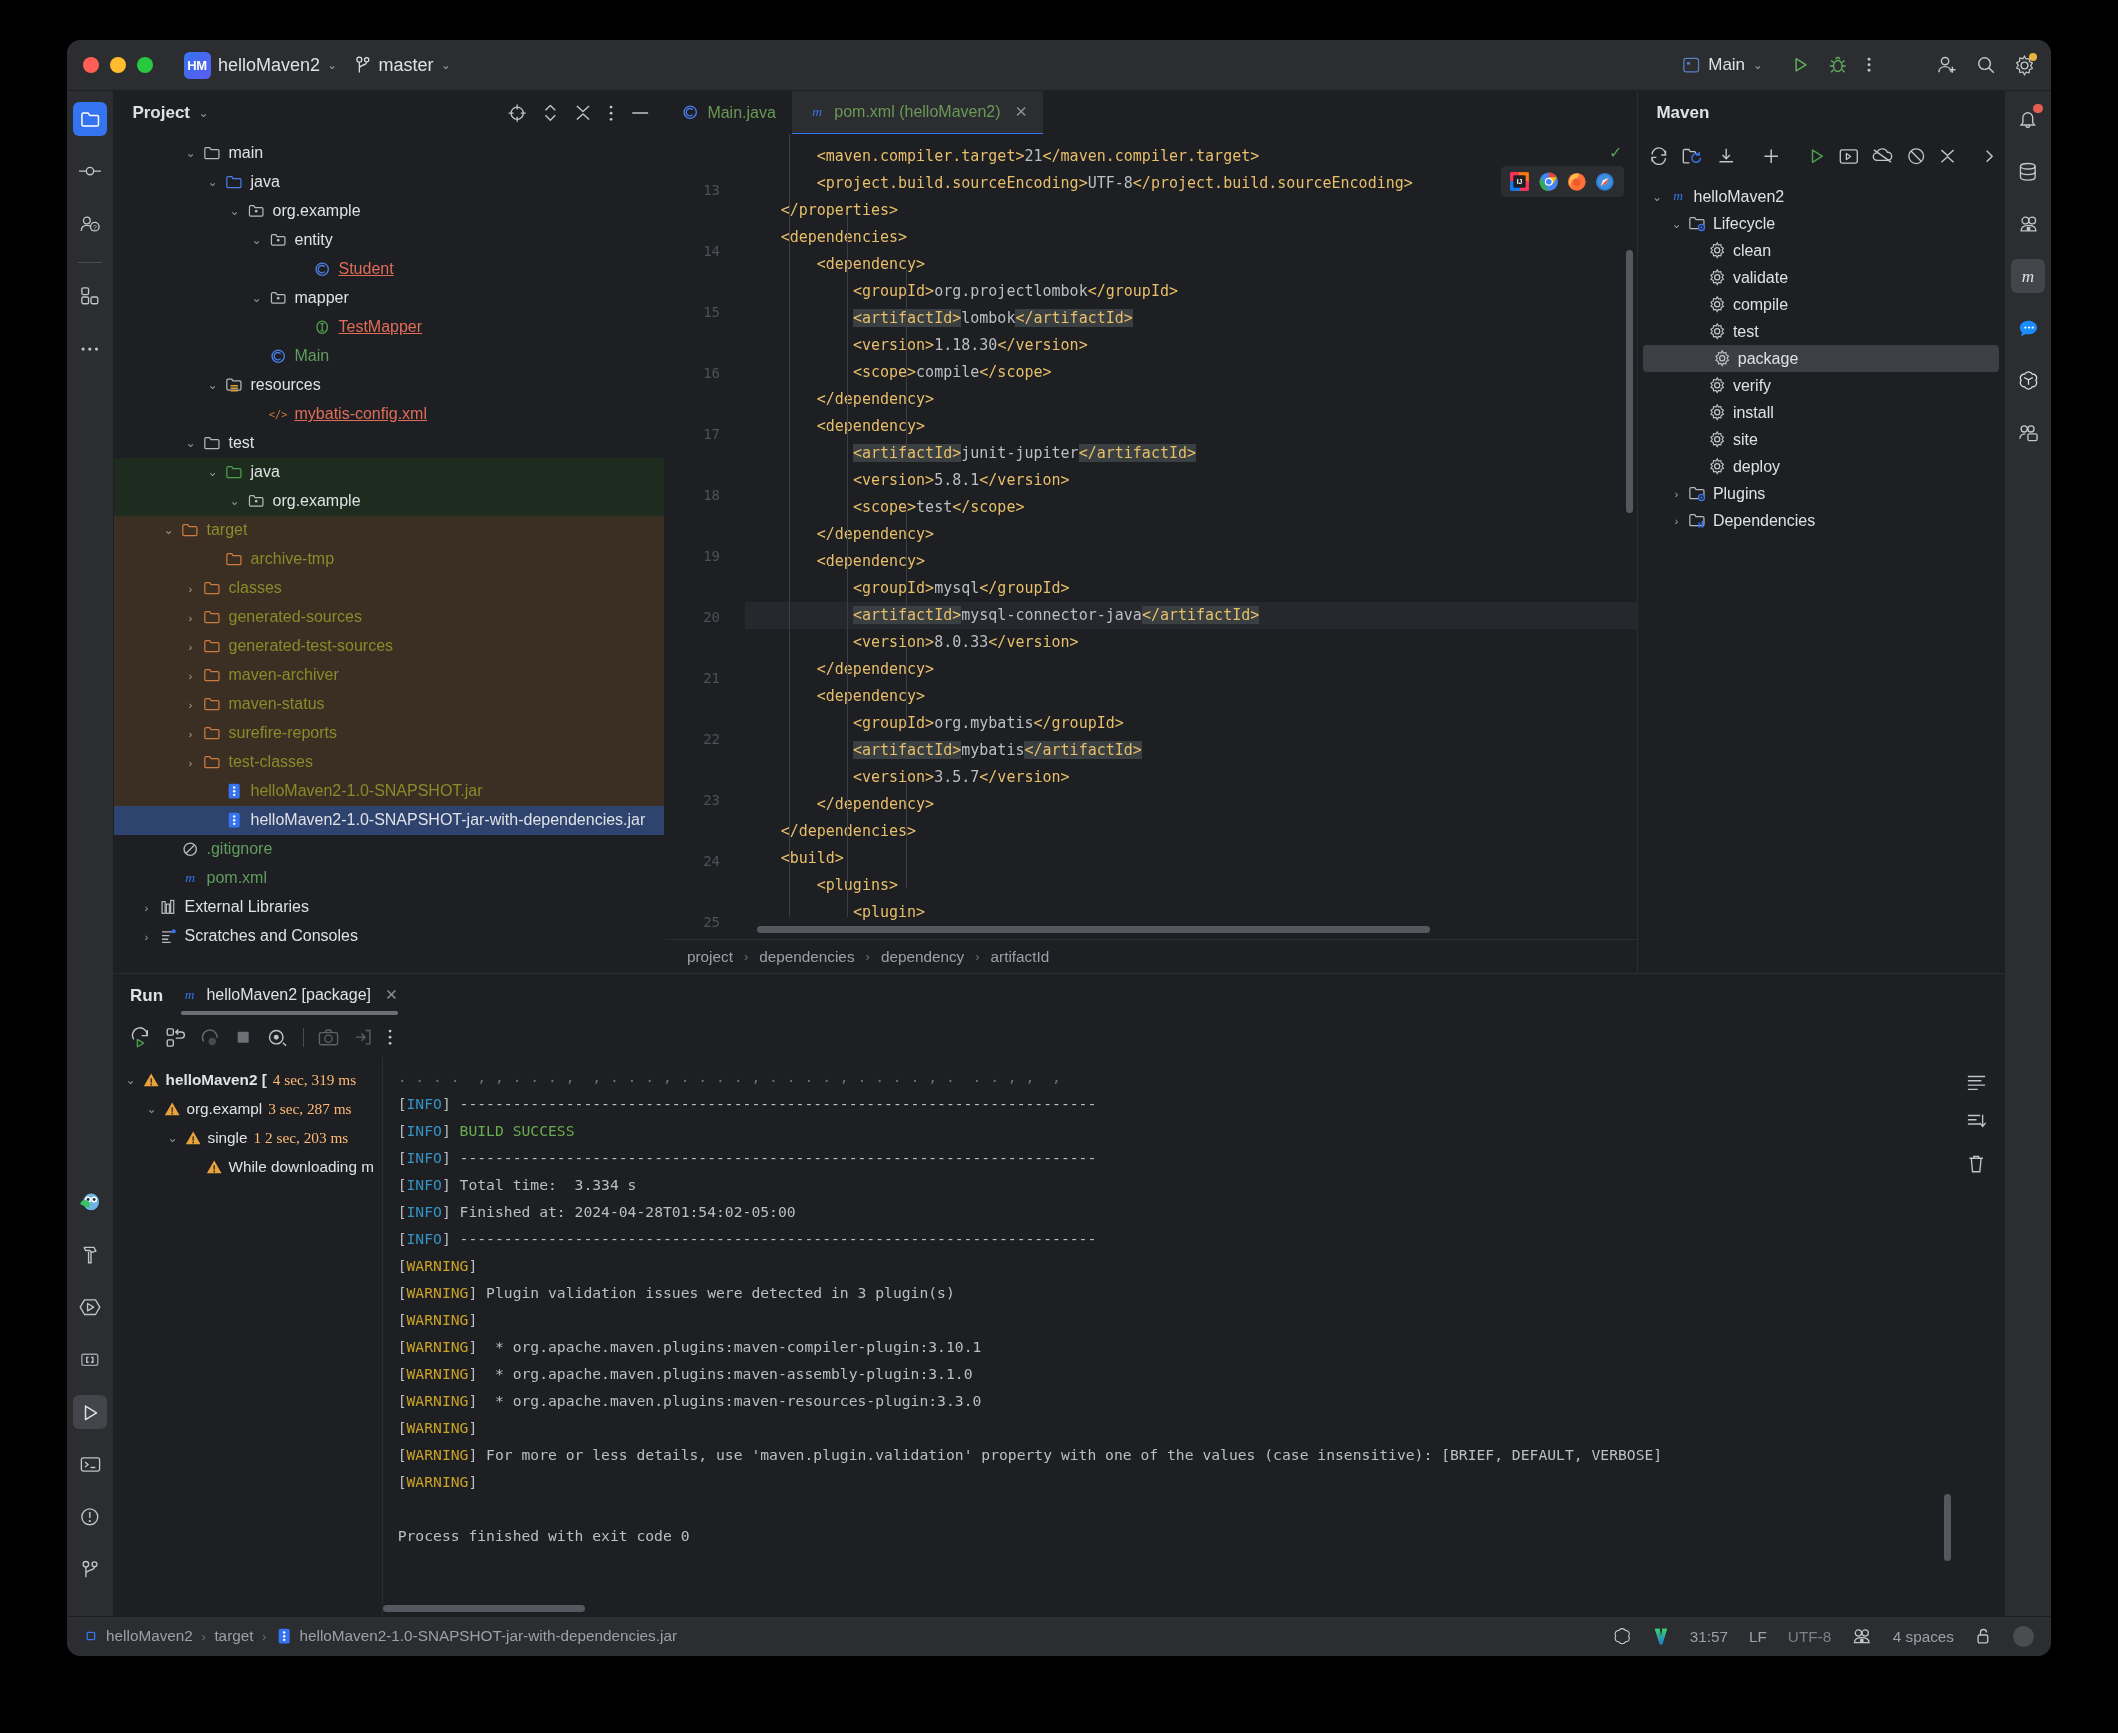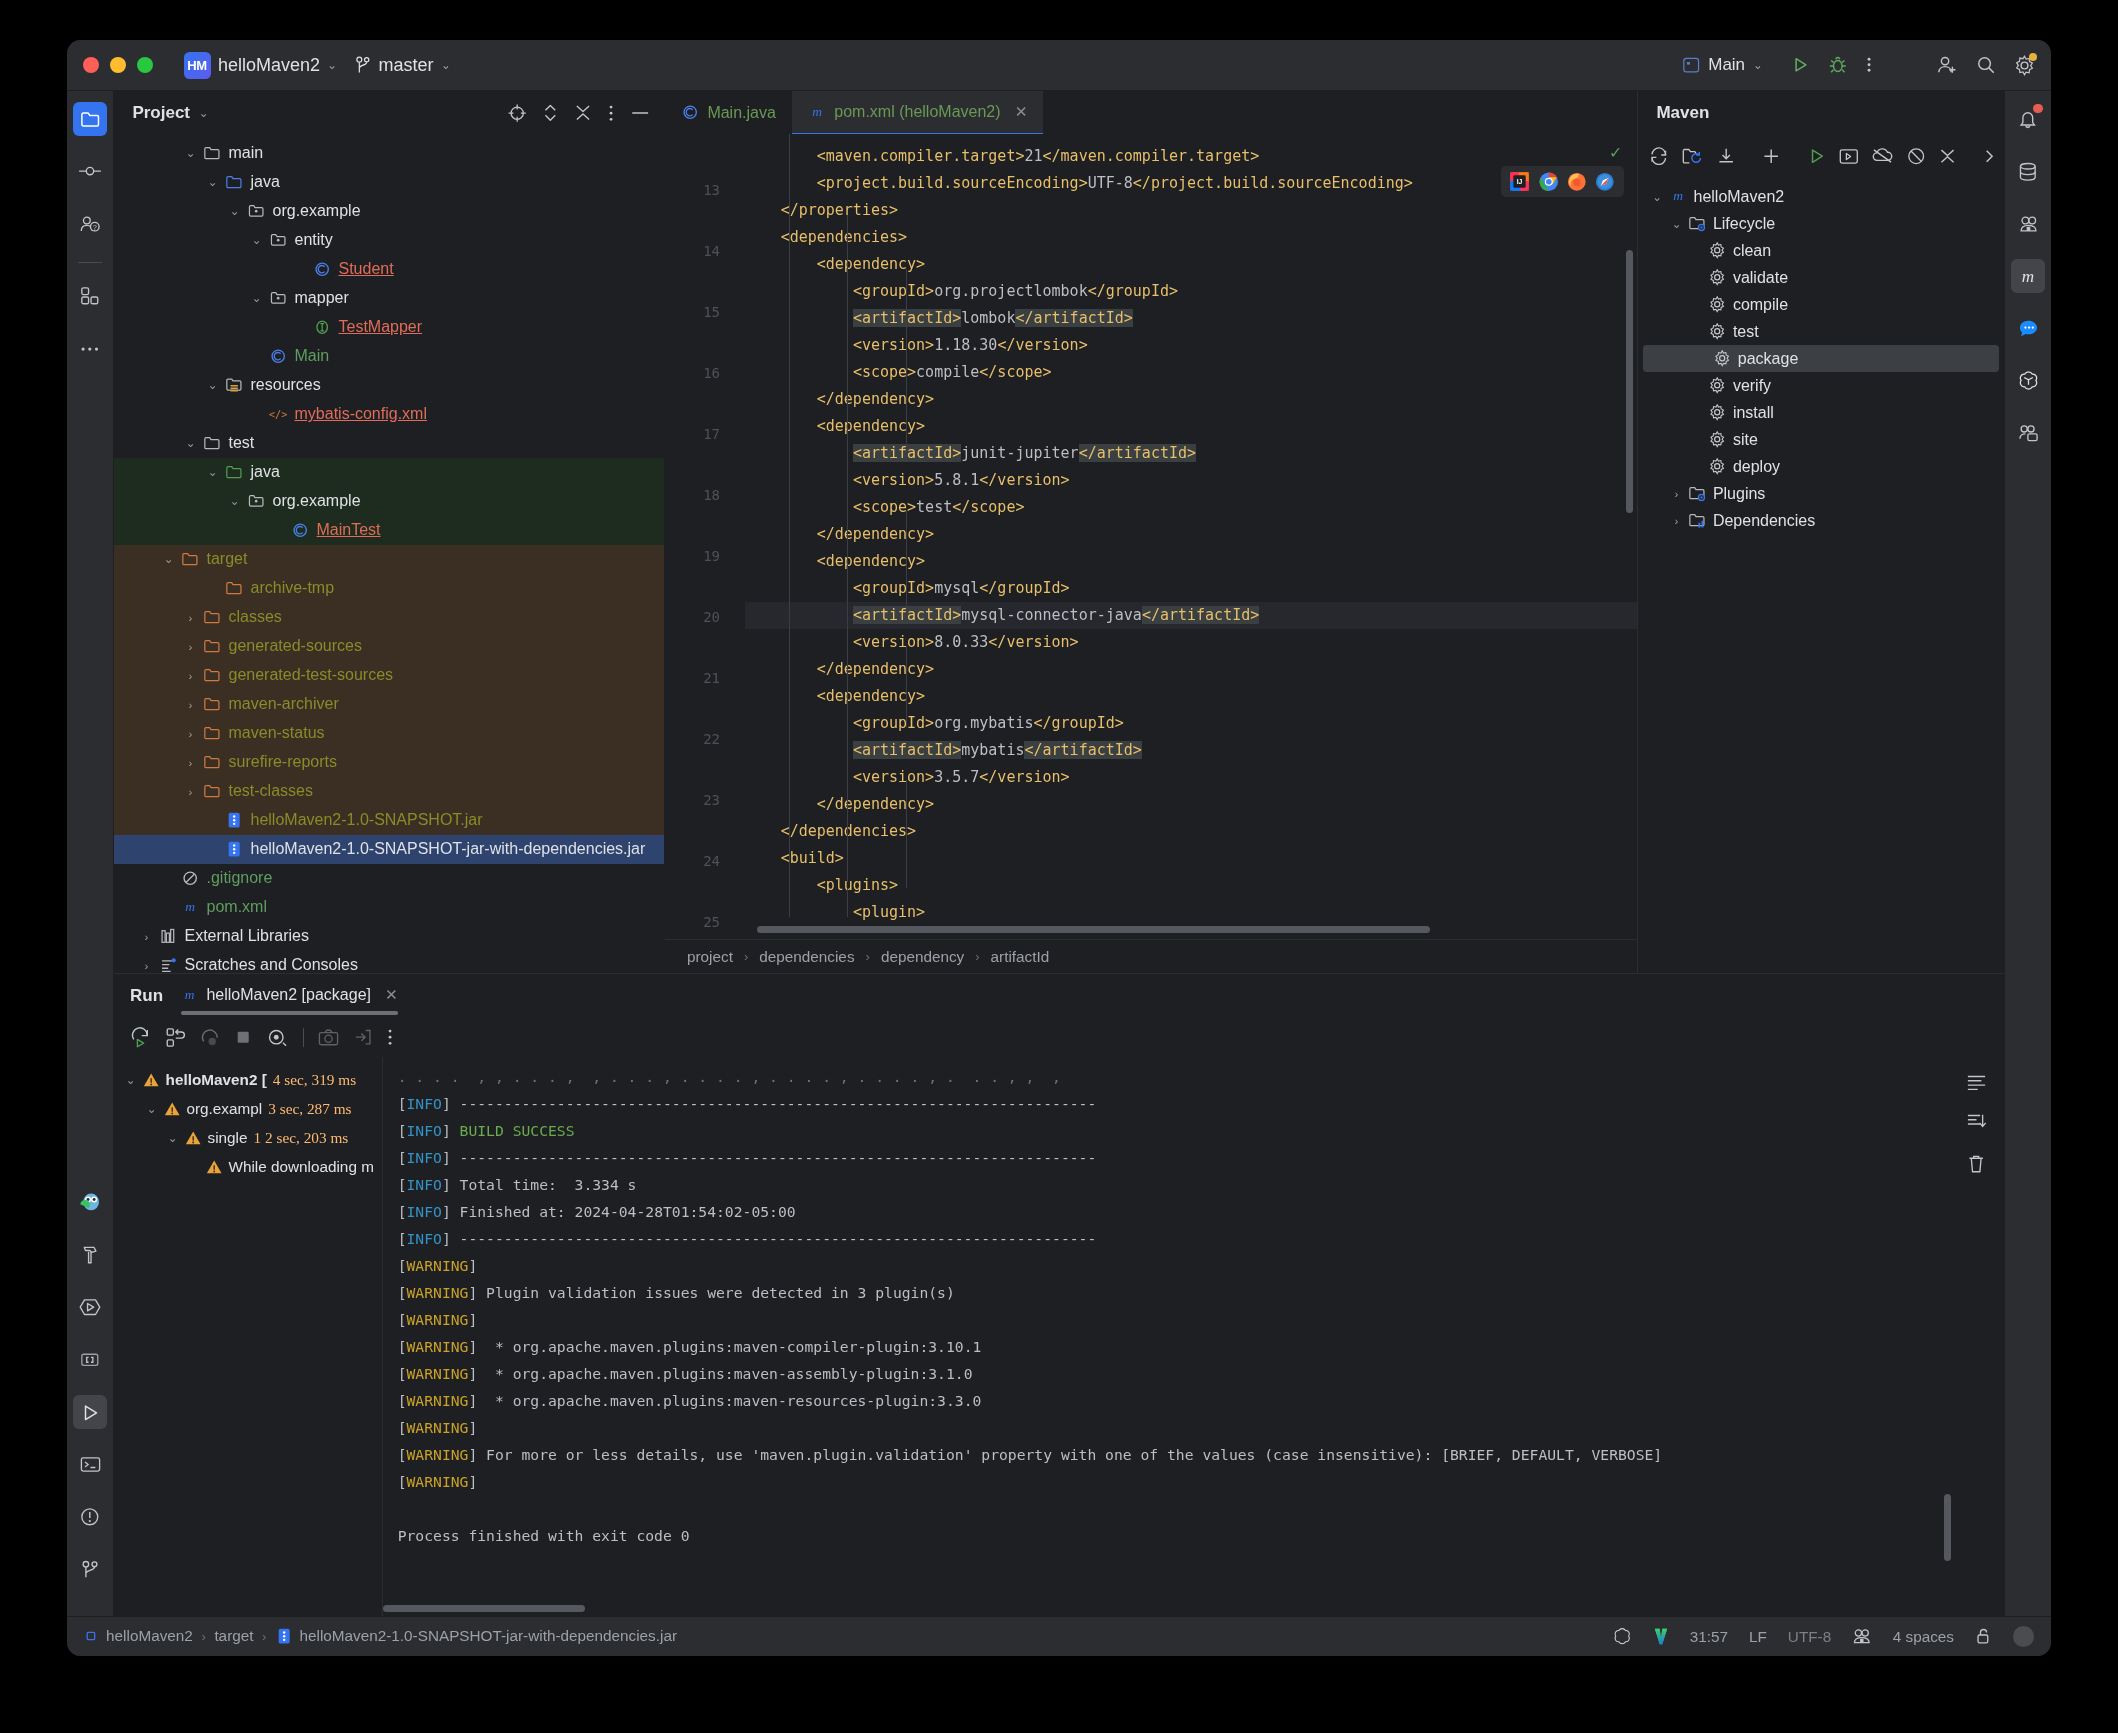--- a/index.html
+++ b/index.html
@@ -584,31 +584,20 @@
               <div class="row bg-green">
                 <span style="width:110px;flex:none"></span>
                 <span class="arrow">⌄</span>
                 <span class="ic">
                   <svg width="18.4" height="18.4" viewBox="0 0 30 30">
                     <path d="M4 8a2 2 0 012-2h5l2 3h11a2 2 0 012 2v10a2 2 0 01-2 2H6a2 2 0 01-2-2z" fill="none" stroke="#b6b8bd" stroke-width="2"></path>
                     <circle cx="15" cy="15" r="2.2" fill="#b6b8bd"></circle>
                   </svg>
                 </span>
                 <span class="c-default">org.example</span>
-              </div>
-              <div class="row bg-green">
-                <span style="width:154px;flex:none"></span>
-                <span class="arrow"></span>
-                <span class="ic">
-                  <svg width="18.4" height="18.4" viewBox="0 0 30 30">
-                    <circle cx="15" cy="15" r="10" fill="none" stroke="#4a7ee8" stroke-width="2.2"></circle>
-                    <path d="M19 11a6 6 0 100 8" fill="none" stroke="#4a7ee8" stroke-width="2.2"></path>
-                  </svg>
-                </span>
-                <span class="c-red">MainTest</span>
               </div>
               <div class="row bg-brown">
                 <span style="width:44px;flex:none"></span>
                 <span class="arrow">⌄</span>
                 <span class="ic">
                   <svg width="18.4" height="18.4" viewBox="0 0 30 30">
                     <path d="M3 8a2 2 0 012-2h6l2 3h11a2 2 0 012 2v11a2 2 0 01-2 2H5a2 2 0 01-2-2z" fill="none" stroke="#cf7b3f" stroke-width="2"></path>
                   </svg>
                 </span>
                 <span class="c-olive">target</span>

